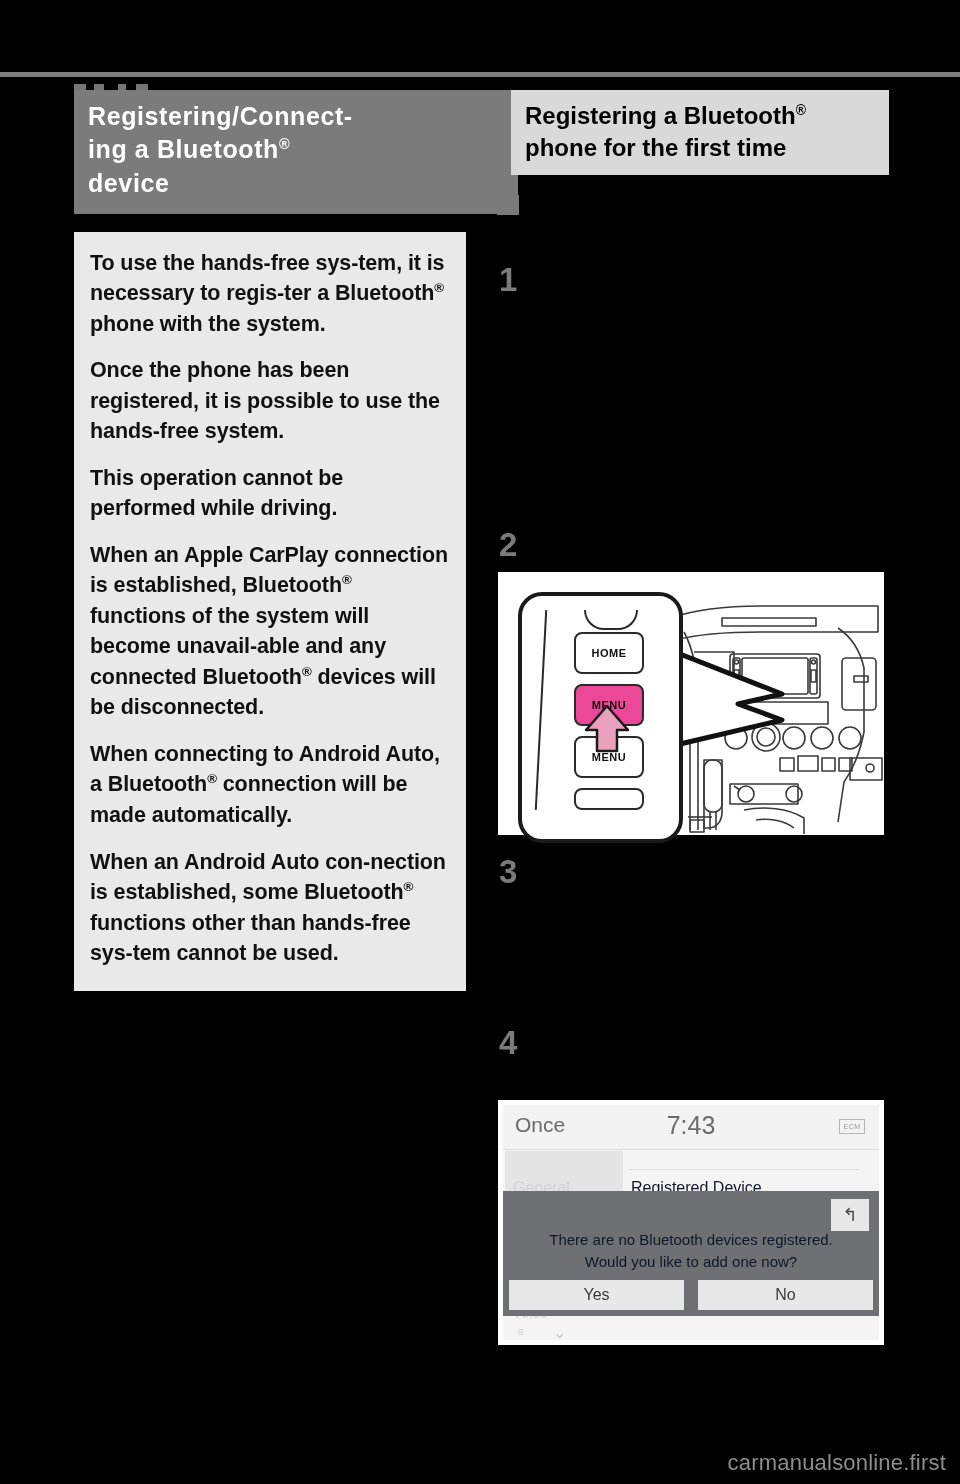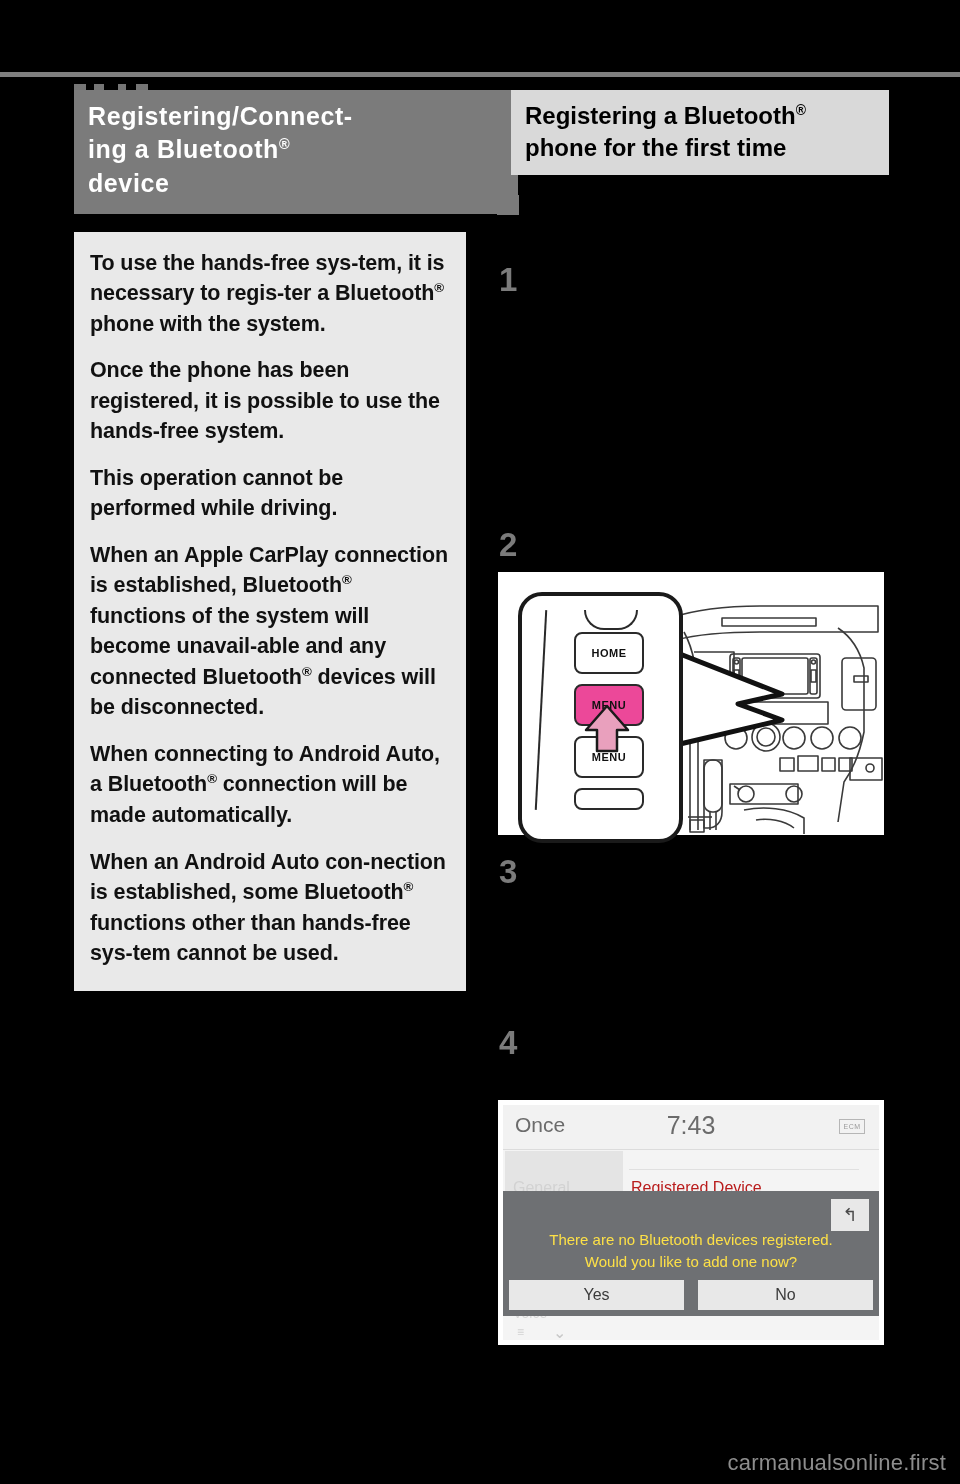--- a/index.html
+++ b/index.html
@@ -88,30 +88,30 @@
   
   .hu{position:absolute;inset:5px;background:#f4f4f4;overflow:hidden;}
   .hu-top{position:absolute;left:0;top:0;right:0;height:44px;background:#f2f2f2;
     border-bottom:1px solid #dcdcdc;}
   .hu-title{position:absolute;left:12px;top:8px;color:#6b6b6b;font-size:21px;}
   .hu-clock{position:absolute;left:0;right:0;top:6px;text-align:center;color:#6b6b6b;font-size:25px;}
   .hu-icon{position:absolute;right:14px;top:14px;width:24px;height:13px;border:1px solid #b6b6b6;
     color:#9a9a9a;font-size:7px;display:flex;align-items:center;justify-content:center;letter-spacing:.5px;}
   .hu-tab{position:absolute;left:2px;top:46px;width:118px;height:40px;background:#e4e4e4;}
   .hu-ghost1{position:absolute;left:10px;top:74px;color:#d2d2d2;font-size:16px;}
-  .hu-ghost2{position:absolute;left:128px;top:74px;color:#b91c1c;font-size:16px;}
+  .hu-ghost2{position:absolute;left:128px;top:74px;color:#0f172a;font-size:16px;}
   .hu-rule{position:absolute;left:126px;top:64px;width:230px;height:1px;background:#e0e0e0;}
   .hu-ghost3{position:absolute;left:10px;top:200px;color:#d6d6d6;font-size:14px;}
   .hu-chev{position:absolute;left:50px;top:218px;color:#c8c8c8;font-size:16px;}
   .hu-chev2{position:absolute;left:14px;top:220px;color:#d2d2d2;font-size:12px;}
 
   .dialog{position:absolute;left:0;right:0;top:86px;height:125px;background:#6e7073;}
   .dlg-back{position:absolute;right:10px;top:8px;width:38px;height:32px;background:#e8e8e8;
     display:flex;align-items:center;justify-content:center;color:#4a4a4a;font-size:18px;}
-  .dlg-msg{position:absolute;left:0;right:0;top:38px;text-align:center;color:#fde047;
+  .dlg-msg{position:absolute;left:0;right:0;top:38px;text-align:center;color:#0f172a;
     font-size:15px;line-height:1.45;}
   .dlg-btns{position:absolute;left:6px;right:6px;bottom:6px;display:flex;gap:14px;}
   .dlg-btn{flex:1;height:30px;background:#e8e8e8;color:#3b3b3b;font-size:16px;
     display:flex;align-items:center;justify-content:center;}
 
   .watermark{position:absolute;right:14px;bottom:8px;color:#8d8d8d;font-size:22px;letter-spacing:.2px;}
 </style>
 </head>
 <body>
 

